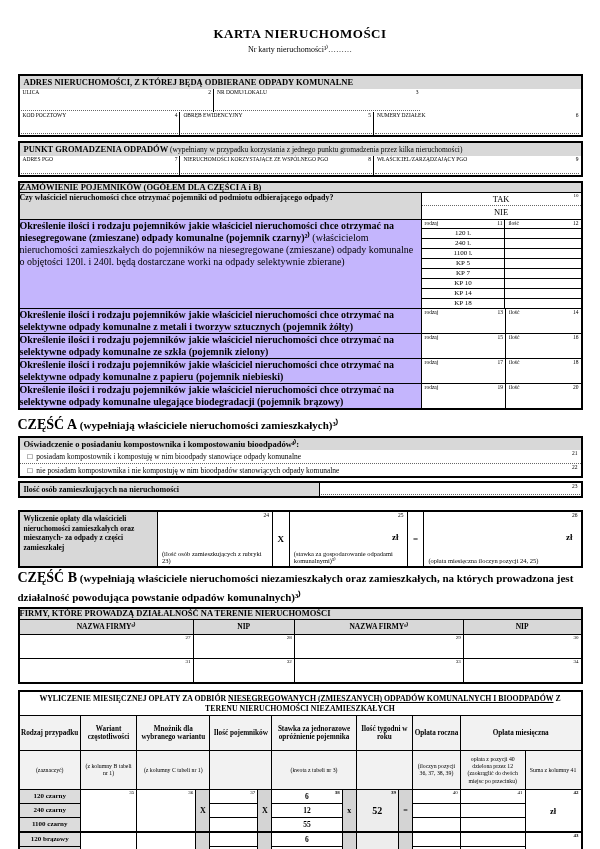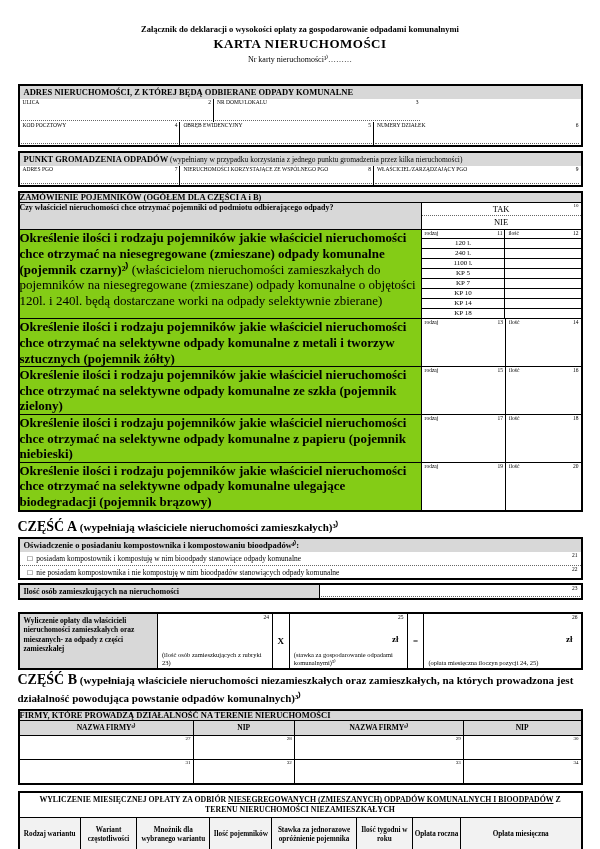--- a/index.html
+++ b/index.html
@@ -32,21 +32,21 @@
   .addr .frow{height:23px;}
   .w1{width:28.5%;} .w2{width:34.5%;} .w3{width:37%;}
   .pgo{margin-top:4px;}
   .pgo .frow{height:19px;}
   .pgo-hdr .note{font-weight:normal;font-size:7.5px;}
 
   
   table{border-collapse:collapse;width:100%;table-layout:fixed;}
   .order{margin-top:4px;border:2px solid #000;}
   .order td{border:1px solid #000;padding:0;vertical-align:top;position:relative;}
-  .desc{background:#84cc16;font-size:13px;line-height:1.2;padding:2px 4px;}
+  .desc{background:#c4b5fd;font-size:10px;line-height:1.2;padding:2px 4px;}
   .desc .b2{font-weight:bold;}
   .qrow td{height:26px;}
   .qtext{font-size:8px;font-weight:bold;padding:3px 4px;background:#d8d8d8;}
   .taknie{text-align:center;font-size:8.5px;}
   .taknie .opt{height:12px;line-height:12px;}
   .taknie .opt:first-of-type{border-bottom:1px dotted #666;}
   .inner{height:100%;}
   .inner td{border:1px solid #000;font-size:7px;text-align:center;height:9px;line-height:9px;padding:0;}
   .inner tr:first-child td{border-top:none;}
   .inner td:first-child{border-left:none;}
@@ -106,21 +106,20 @@
   .fee .sumcell{text-align:center;font-weight:bold;font-size:8.5px;vertical-align:middle;}
   .fee .g2 td{border-top:2px solid #000;}
 </style>
 </head>
 <body>
 
 <div class="page">
 <div class="content">
 
   <div class="doc-header">
-    <div class="attach">Załącznik do deklaracji o wysokości opłaty za gospodarowanie odpadami komunalnymi</div>
     <div class="form-title">KARTA NIERUCHOMOŚCI</div>
     <div class="cardno">Nr karty nieruchomości¹⁾………</div>
   </div>
 
   <div class="box addr">
     <div class="sec-hdr">ADRES NIERUCHOMOŚCI, Z KTÓREJ BĘDĄ ODBIERANE ODPADY KOMUNALNE</div>
     <div class="frow">
       <div class="fcell w2 wline">
         <div class="lblrow">
               <span>ULICA</span>
@@ -435,21 +434,21 @@
           <col style="width:11.5%">
           <col style="width:10%">
     </colgroup>
     <tbody>
           <tr>
       <td colspan="13" class="titlecell">
         <span>WYLICZENIE MIESIĘCZNEJ OPŁATY ZA ODBIÓR </span><span class="u">NIESEGREGOWANYCH (ZMIESZANYCH) ODPADÓW KOMUNALNYCH I BIOODPADÓW</span><span> Z TERENU NIERUCHOMOŚCI NIEZAMIESZKAŁYCH</span>
       </td>
     </tr>
     <tr>
-      <td class="mh">Rodzaj wariantu</td>
+      <td class="mh">Rodzaj przypadku</td>
       <td class="mh">Wariant częstotliwości</td>
       <td class="mh" colspan="2">Mnożnik dla wybranego wariantu</td>
       <td class="mh" colspan="2">Ilość pojemników</td>
       <td class="mh" colspan="2">Stawka za jednorazowe opróżnienie pojemnika</td>
       <td class="mh" colspan="2">Ilość tygodni w roku</td>
       <td class="mh">Opłata roczna</td>
       <td class="mh" colspan="2">Opłata miesięczna</td>
     </tr>
     <tr>
       <td class="sh">(zaznaczyć)</td>

